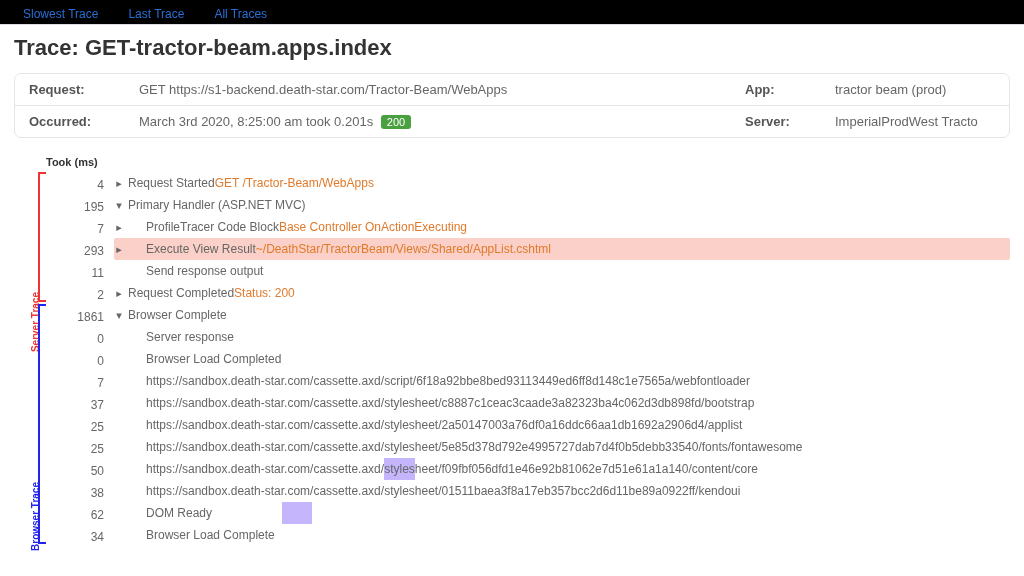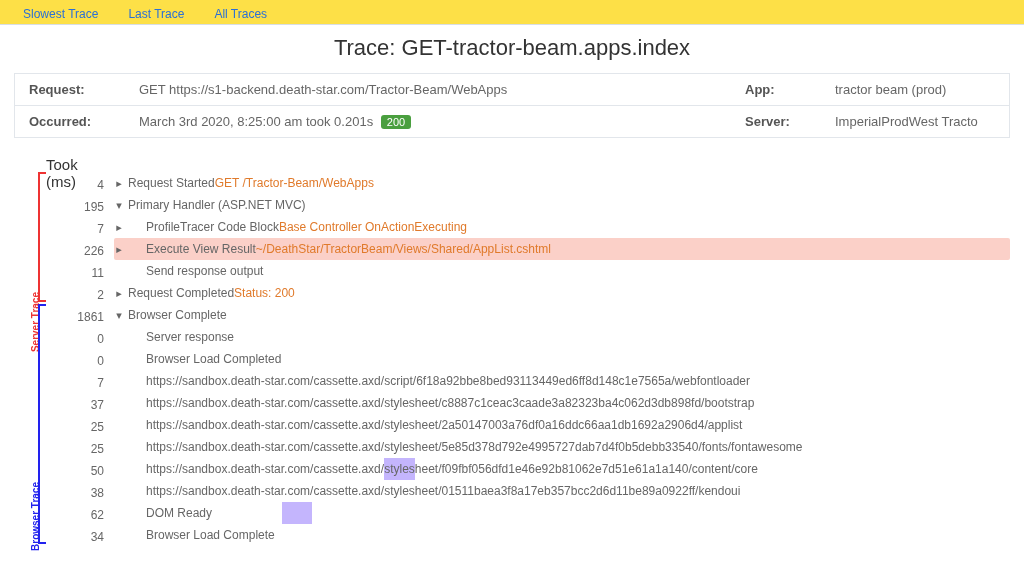--- a/index.html
+++ b/index.html
@@ -4,21 +4,21 @@
 <style>
   * { box-sizing: border-box; margin: 0; padding: 0; }
   body {
     font-family: "Segoe UI", Arial, sans-serif;
     font-size: 13px;
     color: #555;
     background: #fff;
     width: 1024px;
   }
   .tabbar {
-    background: #fde047;
+    background: #000000;
     border-bottom: 1px solid #d8dee4;
     padding: 0 10px;
     display: flex;
     gap: 4px;
   }
   .tab {
     padding: 5px 12px 4px;
     font-size: 12px;
     color: #2a6fd6;
     cursor: pointer;
@@ -28,24 +28,24 @@
     position: relative;
     top: 1px;
   }
   .tab.active {
     background: #fff;
     color: #333;
     font-weight: bold;
     border-color: #d8dee4;
   }
   .pagewrap { padding: 4px 14px 10px; }
-  h1.title { font-size: 22px; font-weight: 400; color: #333; margin: 6px 0 12px; text-align: center; }
+  h1.title { font-size: 22px; font-weight: 700; color: #333; margin: 6px 0 12px; }
   .infobox {
     border: 1px solid #e2e6eb;
-    border-radius: 0;
+    border-radius: 7px;
     margin-bottom: 14px;
   }
   .inforow {
     display: flex;
     padding: 8px 14px;
     border-bottom: 1px solid #e2e6eb;
   }
   .inforow:last-child { border-bottom: none; }
   .cell-label { font-weight: bold; color: #555; }
   .cell { color: #666; }
@@ -82,21 +82,21 @@
     width: 8px;
   }
   .gutter-server { color:#e33; }
   .gutter-browser{ color:#22e; }
 
   .timing-col {
     width: 70px; flex: 0 0 70px;
     border: 2px solid transparent;
   }
   .timing-header {
-    font-size: 15px; font-weight: normal; color:#333;
+    font-size: 11px; font-weight: bold; color:#333;
     padding: 2px 6px 2px 0; text-align: left;
     height: 20px;
   }
   .timing-cell {
     height: 22px; line-height:22px;
     text-align: right;
     padding-right: 8px;
     color:#666;
     font-size:12px;
   }
@@ -161,21 +161,21 @@
       <div class="gutter-box gutter-browser" style="top:152px;height:240px;"></div>
       <div class="gutter-label gutter-browser" style="top:330px;">Browser Trace</div>
     </div>
 
     <div class="timing-col">
       <div class="timing-header">Took (ms)</div>
       <div id="timing-rows">
           <div class="timing-cell">4</div>
           <div class="timing-cell">195</div>
           <div class="timing-cell">7</div>
-          <div class="timing-cell">226</div>
+          <div class="timing-cell">293</div>
           <div class="timing-cell">11</div>
           <div class="timing-cell">2</div>
           <div class="timing-cell">1861</div>
           <div class="timing-cell">0</div>
           <div class="timing-cell">0</div>
           <div class="timing-cell">7</div>
           <div class="timing-cell">37</div>
           <div class="timing-cell">25</div>
           <div class="timing-cell">25</div>
           <div class="timing-cell">50</div>

